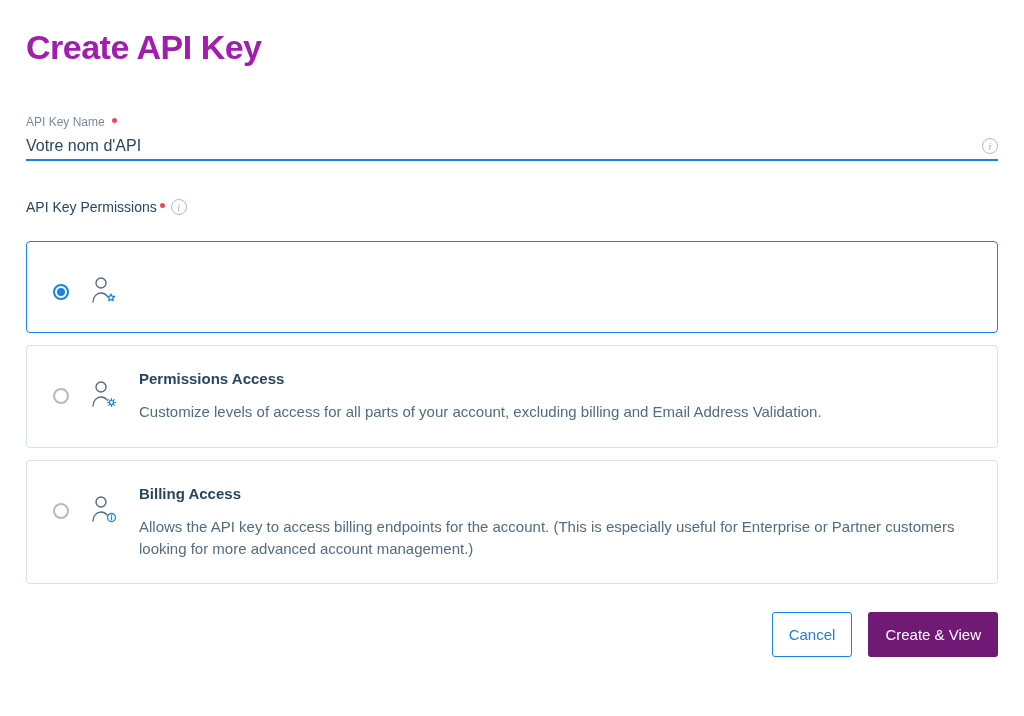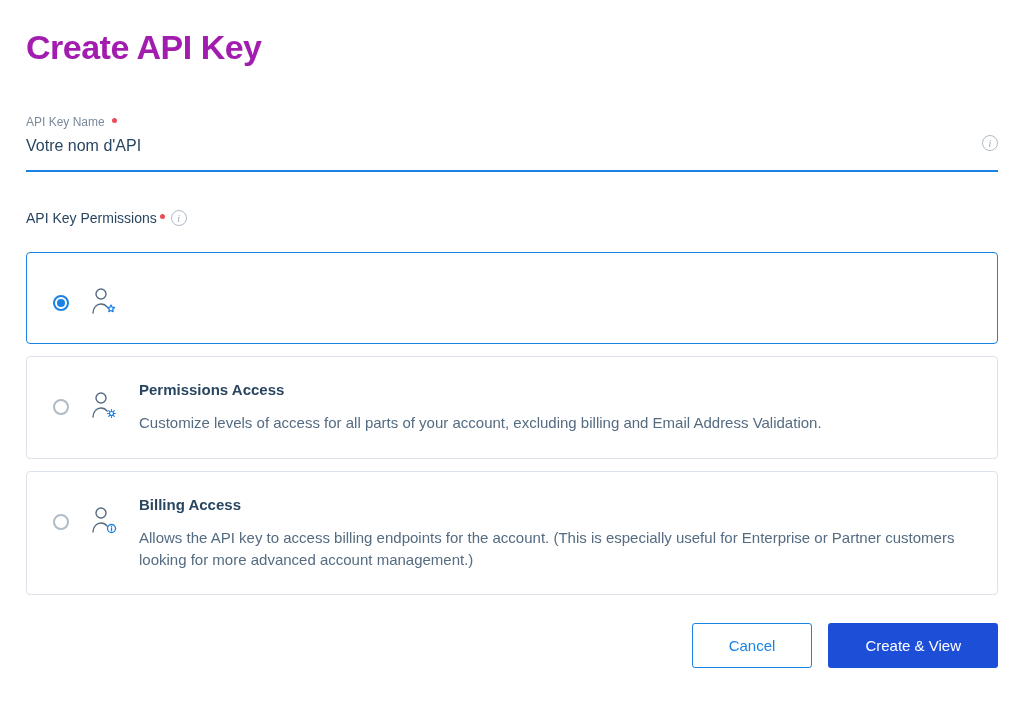--- a/index.html
+++ b/index.html
@@ -30,22 +30,23 @@
       width: 5px;
       height: 5px;
       border-radius: 50%;
       background: #e94b58;
       margin-left: 3px;
       position: relative;
       top: -2px;
     }
     .input-row {
       display: flex;
+      align-items: center;
       border-bottom: 2px solid #1a82e2;
-      padding-bottom: 13px;
+      padding-bottom: 2px;
       margin-bottom: 38px;
     }
     .text-input {
       flex: 1;
       border: none;
       outline: none;
       font-size: 16px;
       color: #294661;
       background: transparent;
       padding: 2px 0;
@@ -125,33 +126,33 @@
       color: #546b81;
       line-height: 1.45;
     }
     .footer {
       display: flex;
       justify-content: flex-end;
       gap: 16px;
       margin-top: 28px;
     }
     .btn {
-      padding: 13px 36px;
+      padding: 13px 16px;
       font-size: 15px;
       border-radius: 3px;
       cursor: pointer;
       border: 1px solid transparent;
     }
     .btn-secondary {
       background: #fff;
       color: #1a82e2;
       border-color: #1a82e2;
     }
     .btn-primary {
-      background: #1d4ed8;
+      background: #701a75;
       color: #fff;
     }
   </style>
 </head>
 <body>
 
 <h1>Create API Key</h1>
 
 <div class="field-label">
   <span>API Key Name</span>

